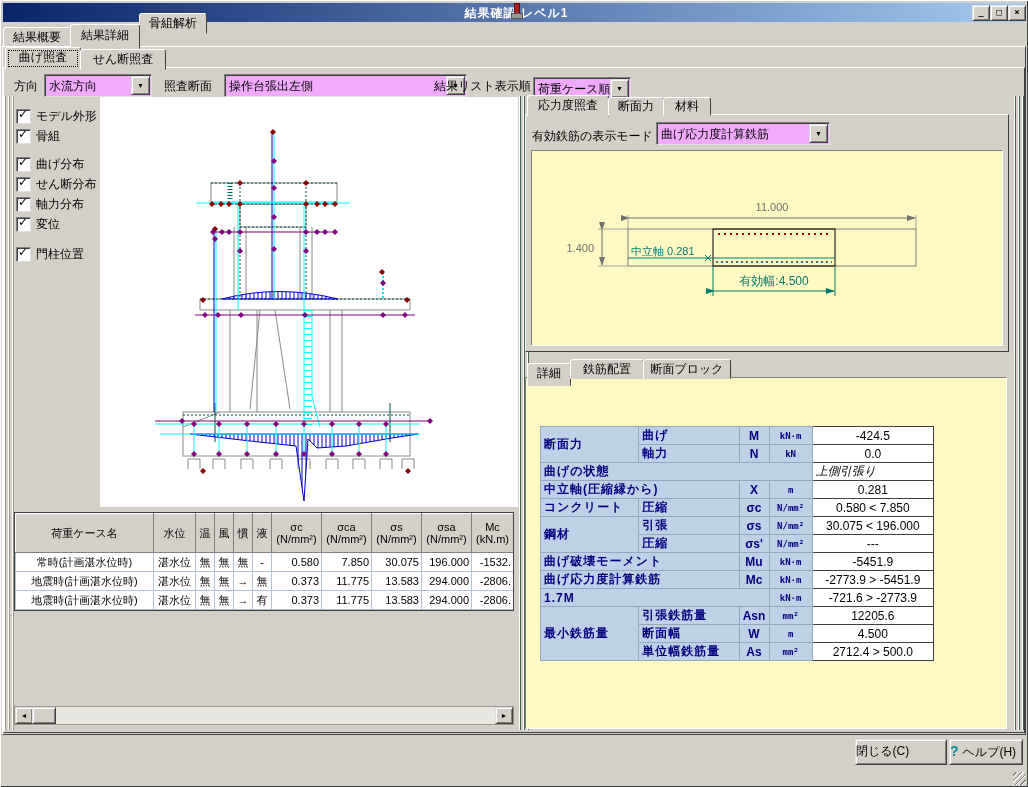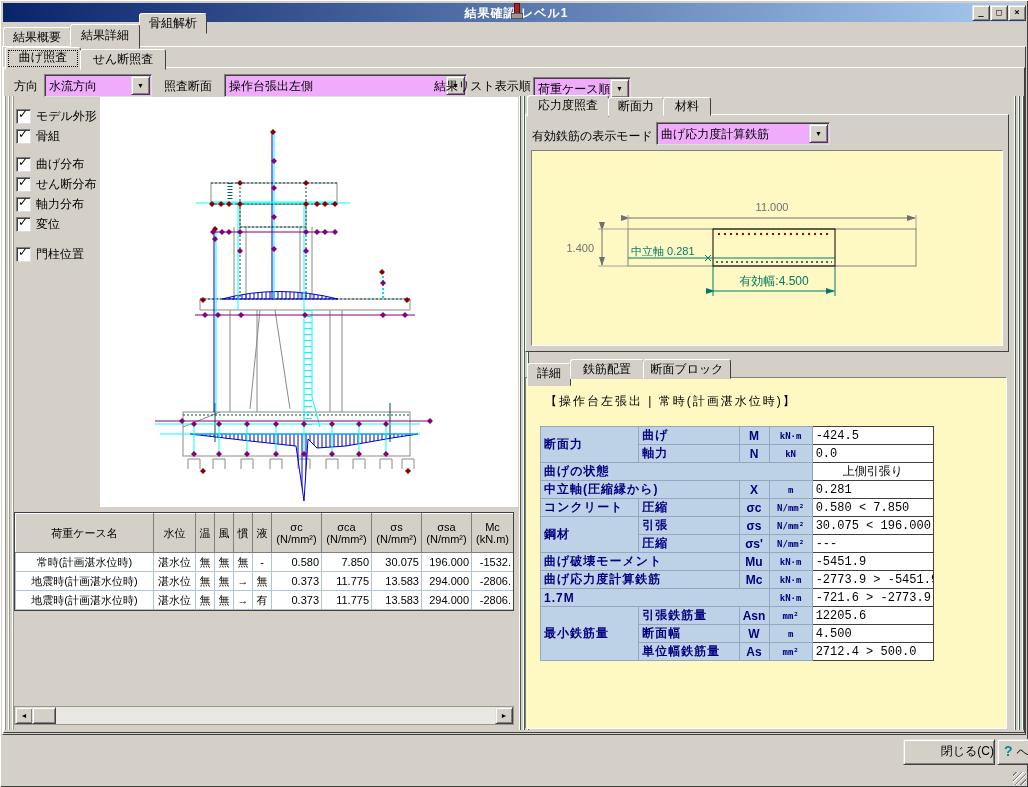--- a/index.html
+++ b/index.html
@@ -50,30 +50,30 @@
   #loadtable td{border:1px solid #b3c3d6;height:18px;padding:0 2px;white-space:nowrap;overflow:hidden;}
   #loadtable .num{text-align:right;}
   #loadtable .ctr{text-align:center;}
   
   #dtable{position:absolute;left:540px;top:426px;width:394px;font-size:12px;border:1px solid #56687e;}
   #dtable td{border:1px solid #93a7bd;height:17px;padding:0 3px;white-space:nowrap;overflow:hidden;}
   #dtable .g,#dtable .l{background:#bdd2e6;color:#000080;font-weight:bold;letter-spacing:1px;}
   #dtable .s{background:#bdd2e6;color:#000080;font-weight:bold;text-align:center;letter-spacing:0;}
   #dtable .u{background:#bdd2e6;color:#000080;font-weight:bold;text-align:center;font-size:9px;
              font-family:"DejaVu Sans Mono",monospace;}
-  #dtable .v{background:#fff;text-align:left;border:1px solid #404040;
-             font-family:Liberation Mono, monospace;font-size:12px;}
-  #dtable .v.ctr{text-align:center;font-family:"Liberation Sans","DejaVu Sans",sans-serif;}
+  #dtable .v{background:#fff;text-align:center;border:1px solid #404040;
+             font-family:Liberation Sans, sans-serif;font-size:12px;}
+  #dtable .v.ctr{text-align:left;font-family:"Liberation Sans","DejaVu Sans",sans-serif;font-style:italic;}
   
   #hscroll{position:absolute;left:14px;top:706px;width:498px;height:17px;
            background:#e9e7e1;border:1px solid #9a9688;}
   .sbtn{position:absolute;top:0;width:16px;height:15px;font-size:7px;text-align:center;line-height:15px;}
   #hthumb{position:absolute;left:17px;top:0;width:22px;height:15px;}
   
-  .push{position:absolute;height:24px;text-align:right;line-height:22px;font-size:12px;margin-left:48px;}
+  .push{position:absolute;height:24px;text-align:left;line-height:22px;font-size:12px;}
   .help-q{color:#008b9b;font-weight:bold;font-size:14px;margin-right:4px;}
   #resizegrip{position:absolute;right:2px;bottom:2px;width:13px;height:13px;
     background:repeating-linear-gradient(135deg,transparent 0 2px,#808080 2px 3px,#fff 3px 4px);}
   svg{display:block;}
   text{font-family:"Liberation Sans","DejaVu Sans",sans-serif;}
 </style>
 </head>
 <body>
 
 <div id="window">
@@ -425,21 +425,20 @@
       <line x1="182" y1="140" x2="302" y2="140" stroke="#007a6a" marker-start="url(#art)" marker-end="url(#art)"></line>
       <text x="242" y="134" font-size="12" fill="#007a6a" text-anchor="middle">有効幅:4.500</text>
     </svg>
   </div>
 
   <div class="tab on" style="left:527px;top:357px;width:42px;height:21px;line-height:19px;z-index:4;margin-top:6px;">詳細</div>
   <div class="tab" style="left:570px;top:359px;width:72px;height:18px;line-height:18px;z-index:4;">鉄筋配置</div>
   <div class="tab" style="left:643px;top:359px;width:86px;height:18px;line-height:18px;z-index:4;">断面ブロック</div>
   <div class="whitebox" style="left:525px;top:377px;width:480px;height:350px;z-index:3;"></div>
 
-  <span class="lbl" style="left:545px;top:393px;z-index:4;letter-spacing:2px;">【操作台左張出 | 常時(計画湛水位時)】</span>
 
   <table id="dtable" style="z-index:4;">
     <colgroup>
         <col style="width:98px">
         <col style="width:100px">
         <col style="width:30px">
         <col style="width:43px">
         <col style="width:121px">
       </colgroup>
     <tbody>

